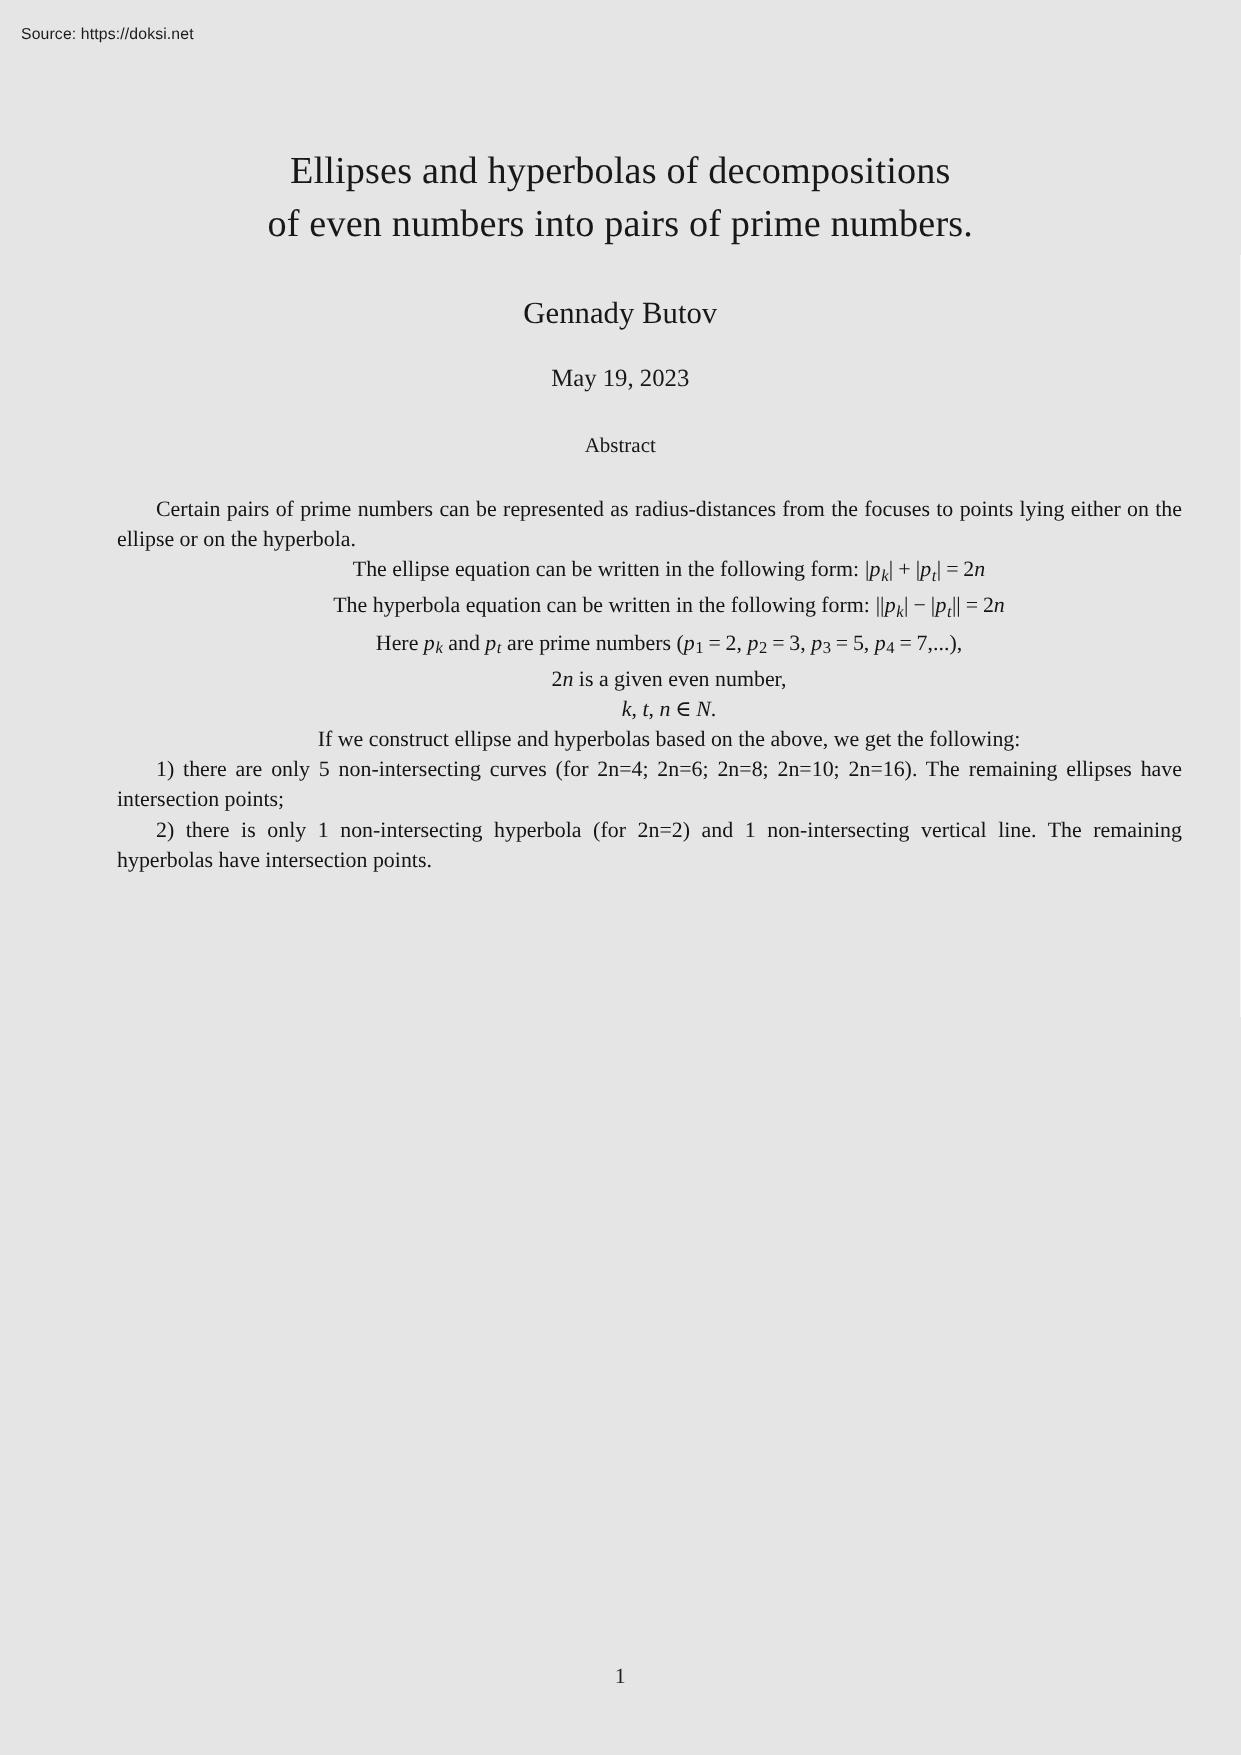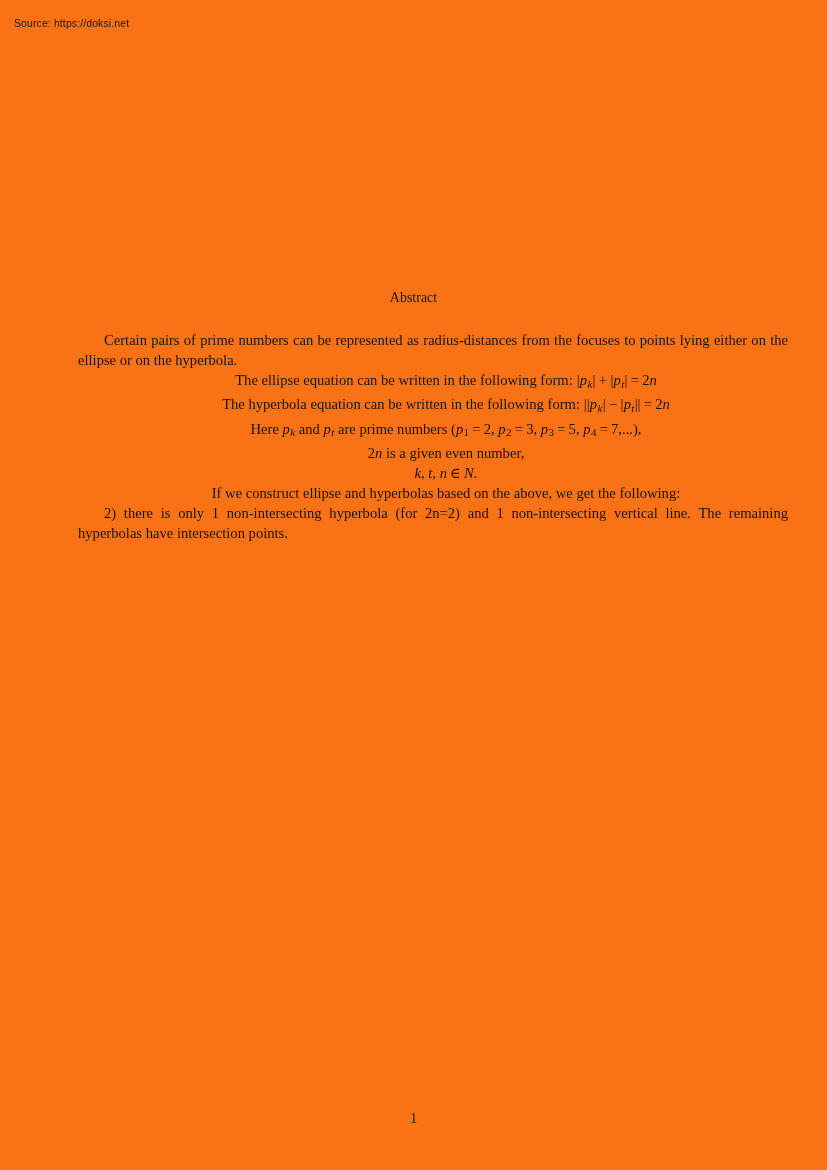--- a/index.html
+++ b/index.html
@@ -8,21 +8,21 @@
     background: #ffffff;
   }
   body {
     font-family: "Liberation Serif", "DejaVu Serif", serif;
     color: #111111;
   }
   .page {
     position: relative;
     width: 827px;
     height: 1170px;
-    background: #f97316;
+    background: #e5e5e5;
     overflow: hidden;
   }
 
   
   .source-line {
     position: absolute;
     left: 14px;
     top: 17px;
     font-family: "Liberation Sans", "DejaVu Sans", sans-serif;
     font-size: 10.5px;
@@ -116,20 +116,28 @@
     color: #222222;
   }
 </style>
 </head>
 <body>
 
 <div class="page">
 
   <div class="source-line">Source: https://doksi.net</div>
 
+  <div class="titleblock">
+    <div class="doc-title">
+      <span class="tline">Ellipses and hyperbolas of decompositions</span>
+      <span class="tline">of even numbers into pairs of prime numbers.</span>
+    </div>
+    <div class="doc-author">Gennady Butov</div>
+    <div class="doc-date">May 19, 2023</div>
+  </div>
 
   <div class="abstract-head">Abstract</div>
 
   <div class="body-block">
 
 
     <p>Certain pairs of prime numbers can be represented as radius-distances from the focuses to points lying either on the ellipse or on the hyperbola.</p>
 
     <p class="lastline"><span>The ellipse equation can be written in the following form:</span>&nbsp;<span class="math"><span class="bar">|</span><span class="mi">p</span><span class="msub">k</span><span class="bar">|</span><span class="op">+</span><span class="bar">|</span><span class="mi">p</span><span class="msub">t</span><span class="bar">|</span><span class="op">=</span><span>2</span><span class="mi">n</span></span></p>
 
@@ -137,20 +145,21 @@
 
     <p class="lastline">Here&nbsp;<span class="mi">p</span><span class="msub">k</span>&nbsp;and&nbsp;<span class="mi">p</span><span class="msub">t</span>&nbsp;are prime numbers (<span class="mi">p</span><span class="msubn">1</span><span class="op">=</span><span>2</span>, <span class="mi">p</span><span class="msubn">2</span><span class="op">=</span><span>3</span>, <span class="mi">p</span><span class="msubn">3</span><span class="op">=</span><span>5</span>, <span class="mi">p</span><span class="msubn">4</span><span class="op">=</span><span>7</span>,...),</p>
 
 
     <p class="lastline"><span>2</span><span class="mi">n</span>&nbsp;is a given even number,</p>
 
     <p class="lastline"><span class="mi">k</span>,&nbsp;<span class="mi">t</span>,&nbsp;<span class="mi">n</span><span class="op">∈</span><span class="mi">N</span>.</p>
 
     <p class="lastline">If we construct ellipse and hyperbolas based on the above, we get the following:</p>
 
+    <p>1) there are only 5 non-intersecting curves (for 2n=4; 2n=6; 2n=8; 2n=10; 2n=16). The remaining ellipses have intersection points;</p>
 
     <p>2) there is only 1 non-intersecting hyperbola (for 2n=2) and 1 non-intersecting vertical line. The remaining hyperbolas have intersection points.</p>
 
   </div>
 
   <div class="page-number">1</div>
 
 </div>
 
 </body></html>

